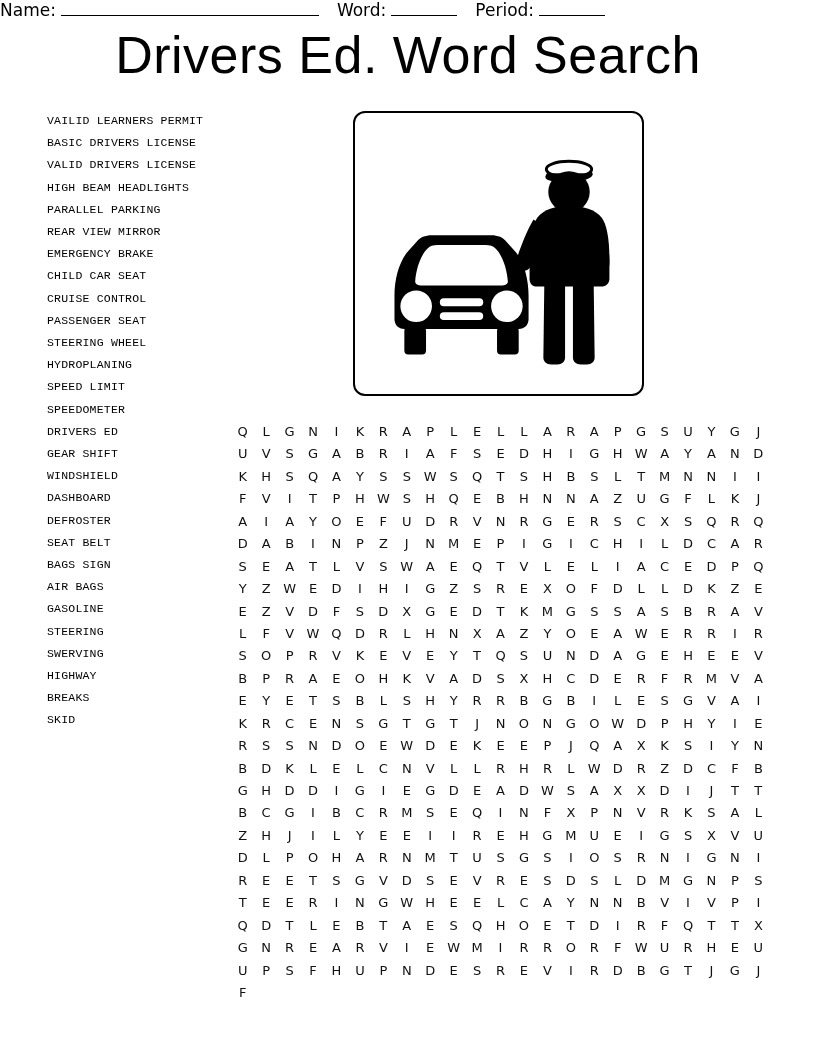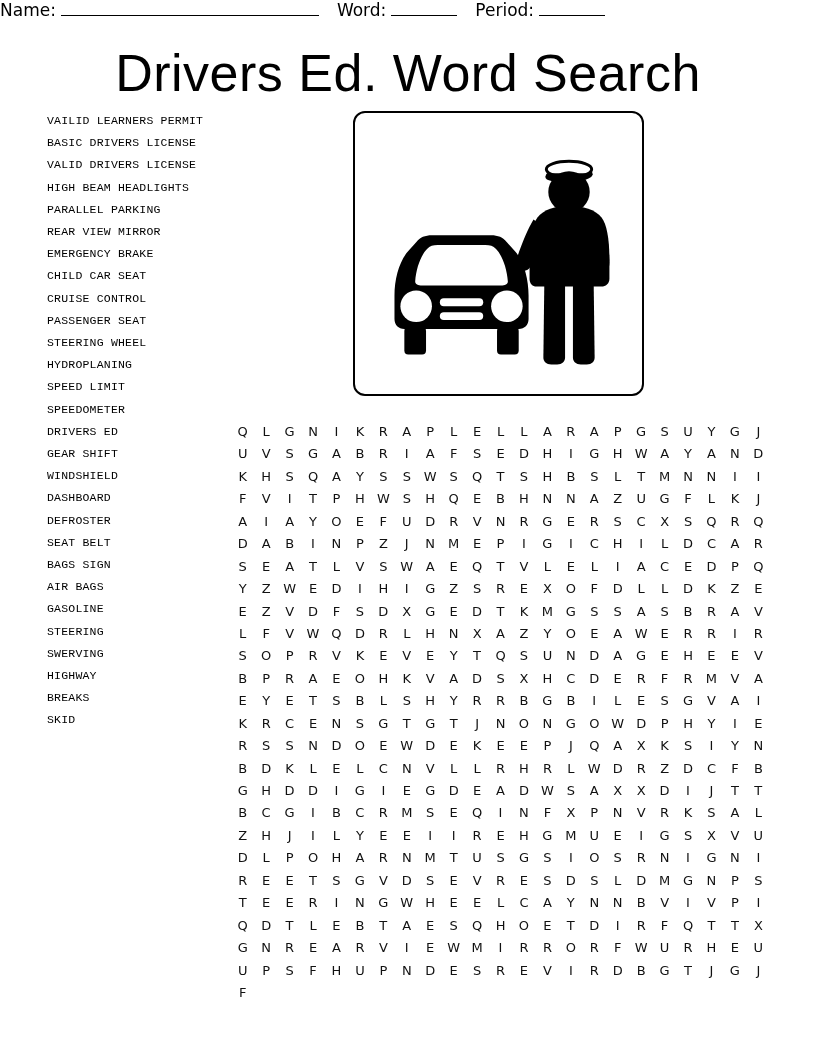--- a/index.html
+++ b/index.html
@@ -41,21 +41,21 @@
     margin-right: 18px;
   }
   .rule-name   { width: 258px; }
   .rule-date   { width: 66px; }
   .rule-period { width: 66px; }
 
   
   .title {
     position: absolute;
     left: 0;
-    top: 41px;
+    top: 23px;
     width: 816px;
     text-align: center;
     font-family: "Liberation Sans", sans-serif;
     font-size: 52px;
     font-weight: normal;
     letter-spacing: 0.5px;
     line-height: 64px;
     white-space: nowrap;
   }
 

